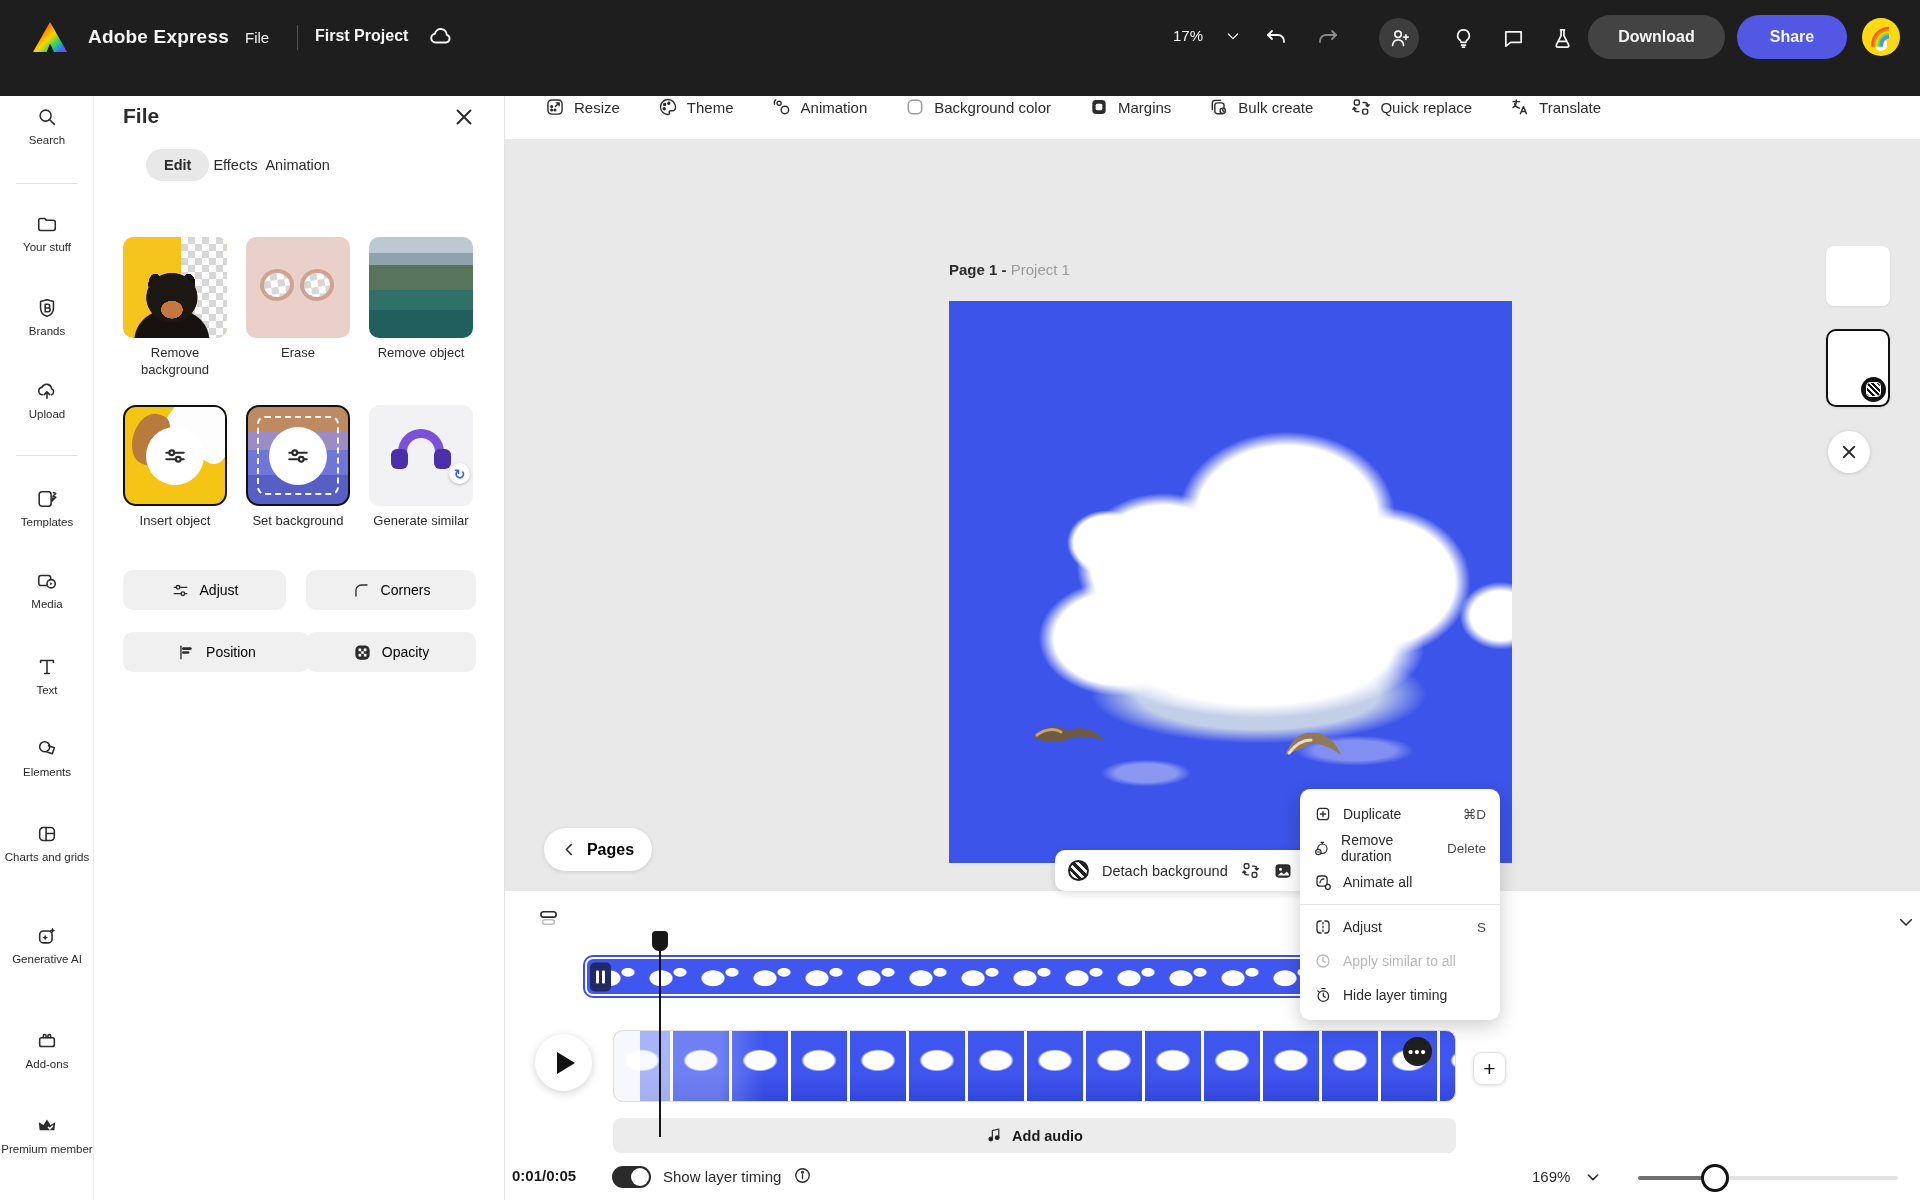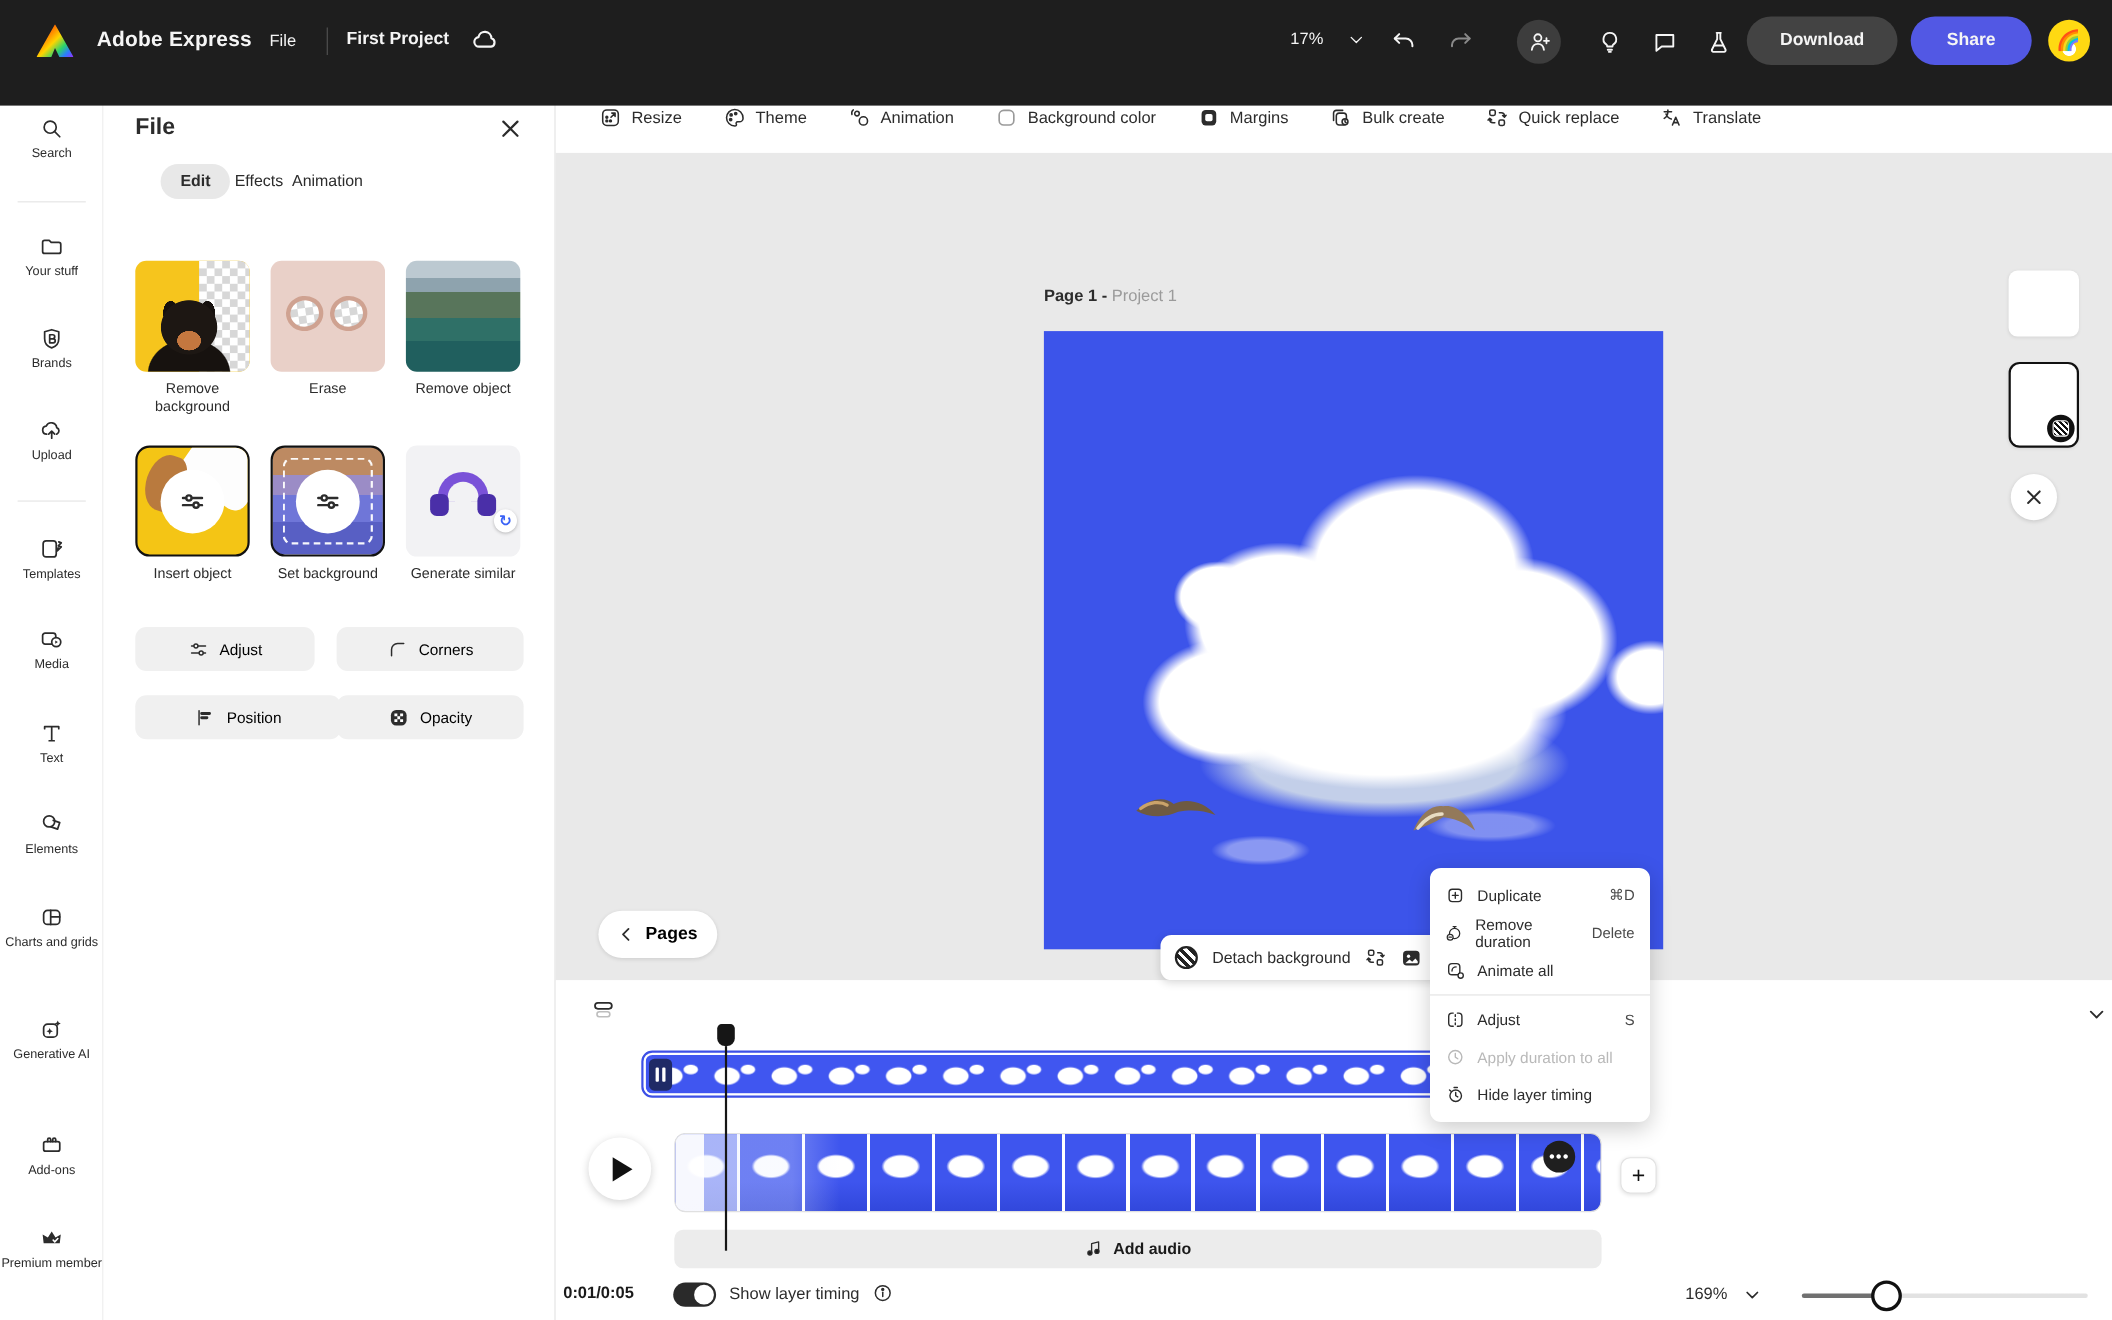--- a/index.html
+++ b/index.html
@@ -581,21 +581,21 @@
             <path d="M12 6v2m0 3v2m0 3v2" stroke-dasharray="2 3"></path>
           </svg>
         <span>Adjust</span>
         <span class="sc">S</span>
       </div>
       <div class="menu-item disabled">
         <svg class="ic" width="18" height="18" viewBox="0 0 24 24">
             <circle cx="12" cy="12" r="8"></circle>
             <path d="M12 7.5V12l3 2"></path>
           </svg>
-        <span>Apply duration to all</span>
+        <span>Apply similar to all</span>
       </div>
       <div class="menu-item">
         <svg class="ic" width="18" height="18" viewBox="0 0 24 24">
             <circle cx="12.5" cy="13.5" r="7"></circle>
             <path d="M12.5 9.5v4l2.5 1.5M10.5 3.5h4M5 6.5L6.8 8"></path>
           </svg>
         <span>Hide layer timing</span>
       </div>
     </div>
 

